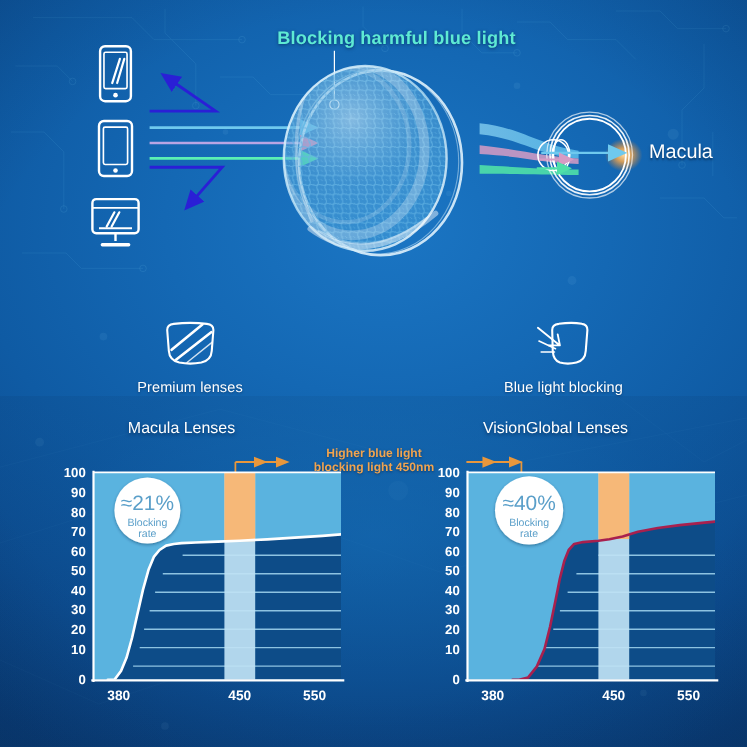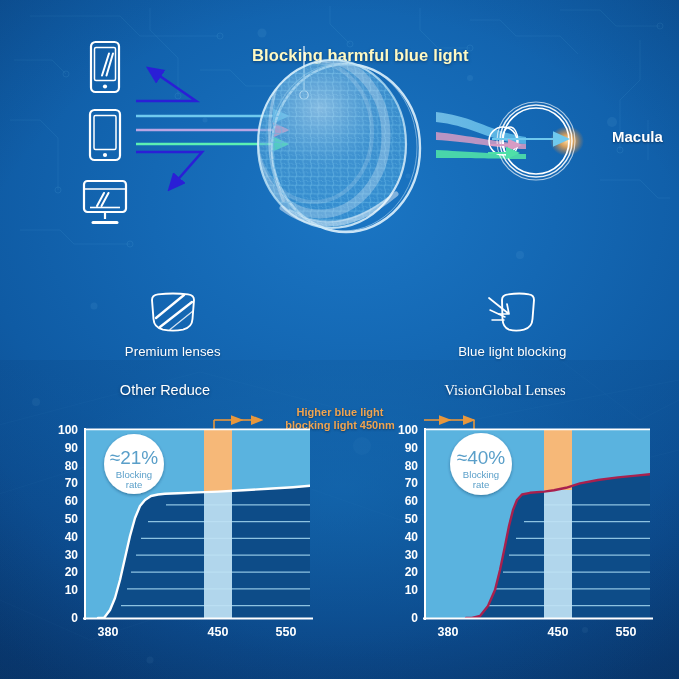--- a/index.html
+++ b/index.html
@@ -32,42 +32,41 @@
   
   .bg-circuit{position:absolute;inset:0;opacity:.30;}
   .bg-dots{position:absolute;inset:0;opacity:.25;}
 
   
   .hero{position:absolute;left:0;top:0;width:679px;height:248px;}
 
   .headline{
     position:absolute;left:252px;top:26px;
     font-size:16.5px;font-weight:700;letter-spacing:.15px;
-    color:#fef9c3;white-space:nowrap;
+    color:#5eead4;white-space:nowrap;
     text-shadow:0 1px 3px rgba(2,26,56,.55);
-    margin-top:20px;
   }
   .headline-leader{position:absolute;left:292px;top:46px;width:24px;height:62px;}
 
   .devices{position:absolute;left:80px;top:40px;width:56px;height:186px;}
   .device{position:absolute;left:0;width:50px;}
   .device.phone{top:0;height:54px;}
   .device.tablet{top:68px;height:54px;}
   .device.monitor{top:138px;height:50px;}
 
   .raybox{position:absolute;left:132px;top:60px;width:190px;height:136px;}
 
   .lenswrap{position:absolute;left:248px;top:52px;width:200px;height:186px;}
 
   .eyewrap{position:absolute;left:486px;top:92px;width:104px;height:100px;}
   .eyebeams{position:absolute;left:434px;top:106px;width:170px;height:68px;}
 
   .macula-label{
-    position:absolute;left:612px;top:128px;
-    font-size:15px;font-weight:700;color:#ffffff;white-space:nowrap;
+    position:absolute;left:590px;top:128px;
+    font-size:18px;font-weight:400;color:#ffffff;white-space:nowrap;
     text-shadow:0 1px 2px rgba(2,26,56,.6);
   }
 
   
   .features{
     position:absolute;left:3px;top:252px;width:679px;height:108px;
     display:flex;align-items:flex-end;
   }
   .feature{
     flex:1 1 0;display:flex;flex-direction:column;align-items:center;
@@ -84,21 +83,21 @@
   
   .charts{position:absolute;left:0;top:366px;width:679px;height:313px;}
 
   .chart-title{
     position:absolute;top:16px;
     font-size:14.5px;font-weight:400;color:#ffffff;text-align:center;
     text-shadow:0 1px 3px rgba(2,26,56,.5);
     white-space:nowrap;
   }
   .chart-title.left{left:0;width:330px;}
-  .chart-title.right{left:340px;width:330px;font-family:Liberation Serif, serif;}
+  .chart-title.right{left:340px;width:330px;}
 
   .annotation{
     position:absolute;left:255px;top:40px;width:170px;
     font-size:11px;font-weight:700;line-height:1.22;
     color:#f0a450;text-align:center;white-space:nowrap;
     text-shadow:0 1px 2px rgba(2,26,56,.5);
   }
   .annot-arrows{position:absolute;left:0;top:38px;width:679px;height:46px;}
 
   .chart{position:absolute;top:54px;width:330px;height:240px;}
@@ -343,21 +342,21 @@
         <path d="M4,20 L19,27" stroke="#ffffff" stroke-width="1.5" stroke-linecap="round"></path>
         <path d="M6,30 L18,30" stroke="#ffffff" stroke-width="1.5" stroke-linecap="round"></path>
       </svg>
       <div class="feature-label">Blue light blocking</div>
     </div>
 
   </div>
 
   <div class="charts">
 
-    <div class="chart-title left">Other Reduce</div>
+    <div class="chart-title left">Macula Lenses</div>
     <div class="chart-title right">VisionGlobal Lenses</div>
 
     <div class="annotation">
       <span>Higher blue light</span><br>
       <span>blocking light 450nm</span>
     </div>
 
     <svg class="annot-arrows" width="679" height="46" viewBox="0 0 679 46">
       <defs>
         <marker id="mk-orange" markerWidth="8" markerHeight="8" refX="3.4" refY="3.4" orient="auto">

